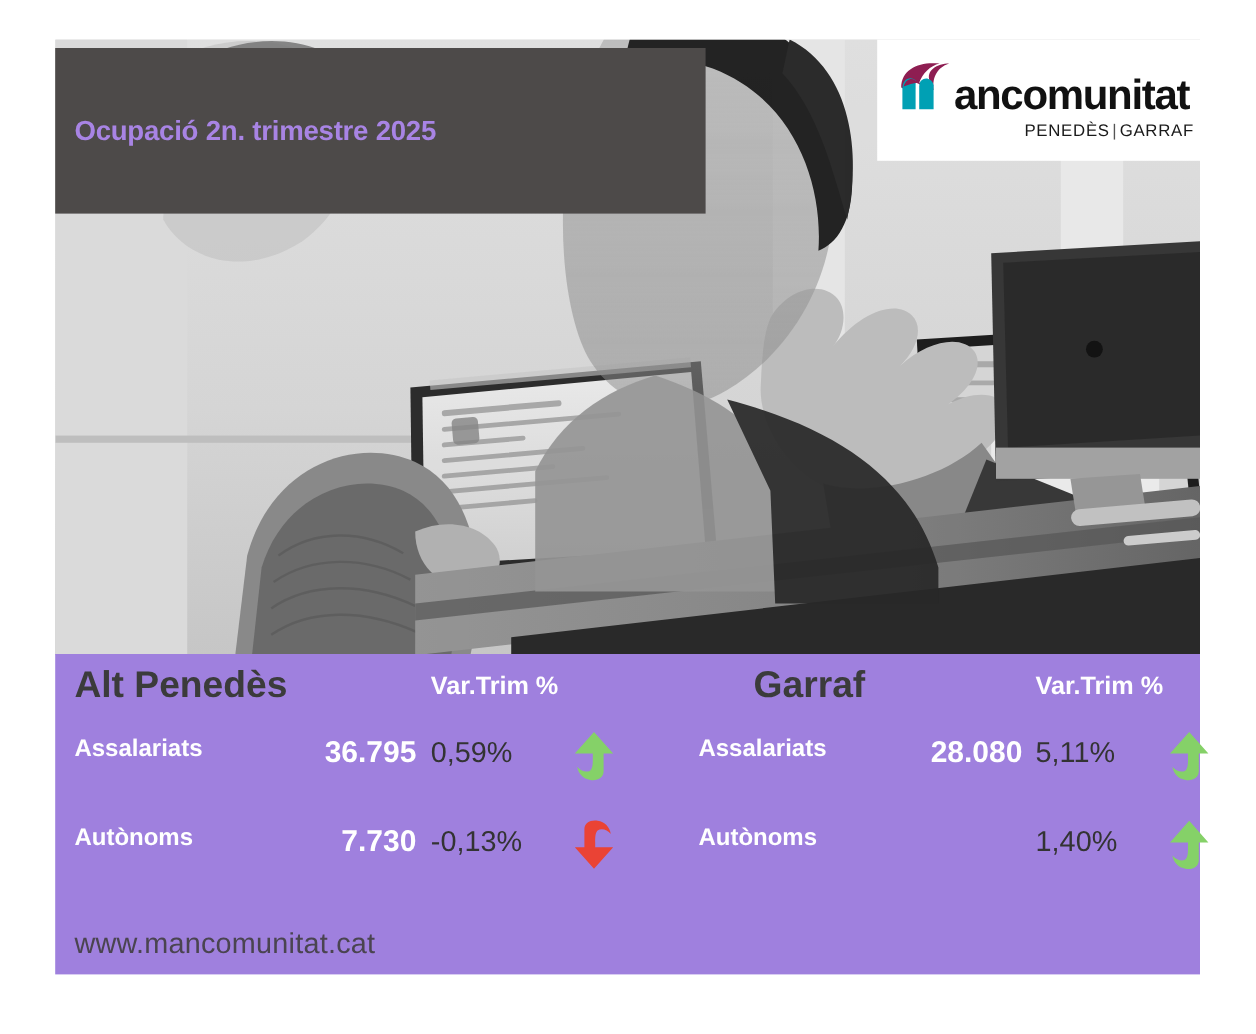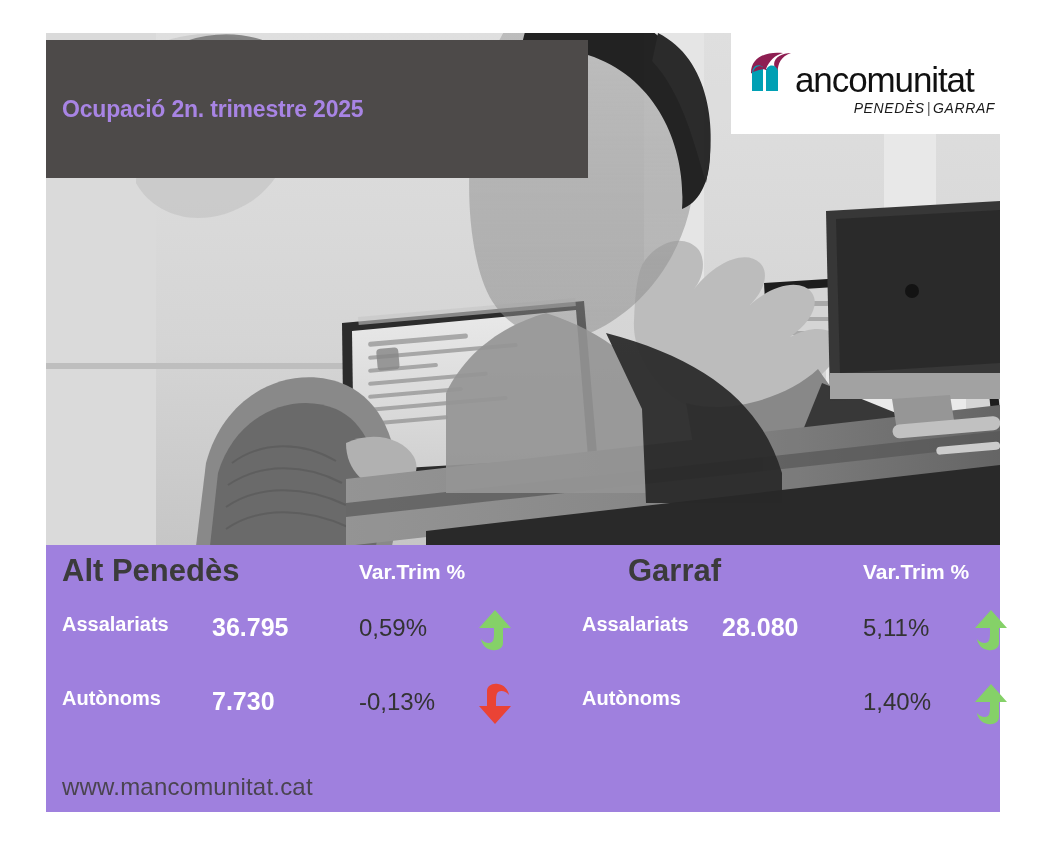--- a/index.html
+++ b/index.html
@@ -73,34 +73,33 @@
     box-sizing: border-box;
   }
   .logo-row {
     display: flex;
     align-items: flex-end;
     height: 46px;
   }
   .logo-mark { width: 52px; height: 46px; display: block; margin-right: 0px; }
   .logo-word {
     font-size: 35px;
-    font-weight: normal;
+    font-weight: bold;
     color: #111111;
     letter-spacing: -1.1px;
     line-height: 34px;
     margin-left: -2px;
   }
   .logo-tag {
     font-size: 14px;
     color: #1a1a1a;
     letter-spacing: 0.6px;
     align-self: flex-end;
     padding-right: 6px;
     margin-top: 3px;
-    font-style: italic;
   }
   .logo-tag .bar { color: #555; padding: 0 2px; }
 
   
   .panel {
     position: absolute;
     left: 46px;
     top: 545px;
     width: 954px;
     height: 267px;
@@ -149,21 +148,21 @@
     color: #ffffff;
     white-space: nowrap;
   }
   .row-value {
     position: absolute;
     top: 0;
     font-size: 25px;
     font-weight: bold;
     color: #ffffff;
     white-space: nowrap;
-    text-align: left;
+    text-align: right;
   }
   .region-ap .row-value { left: 150px; width: 135px; }
   .region-gr .row-value { left: 140px; width: 130px; }
 
   .row-pct {
     position: absolute;
     top: 1px;
     font-size: 24px;
     font-weight: normal;
     color: #333333;

